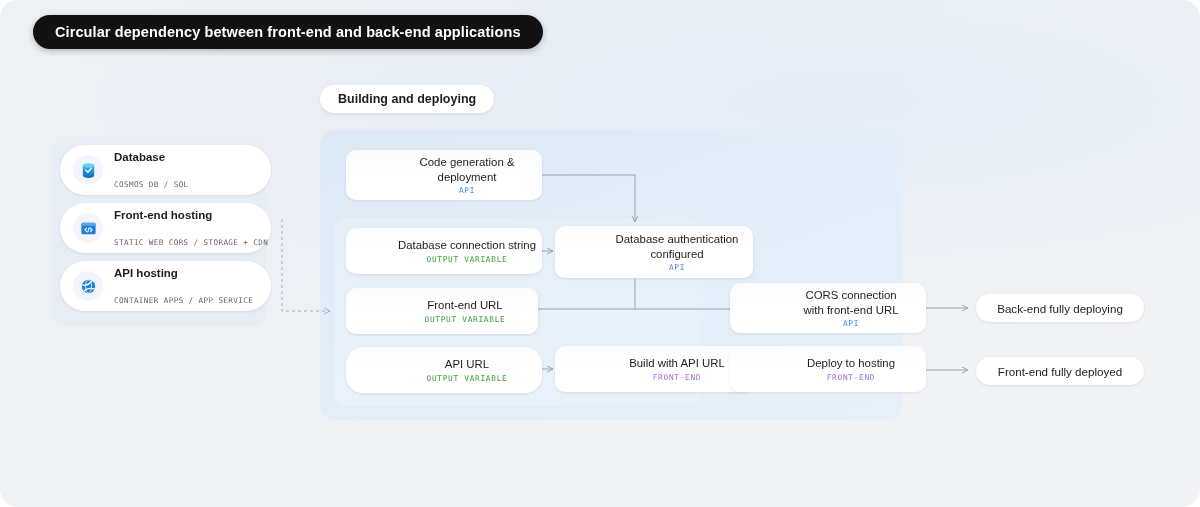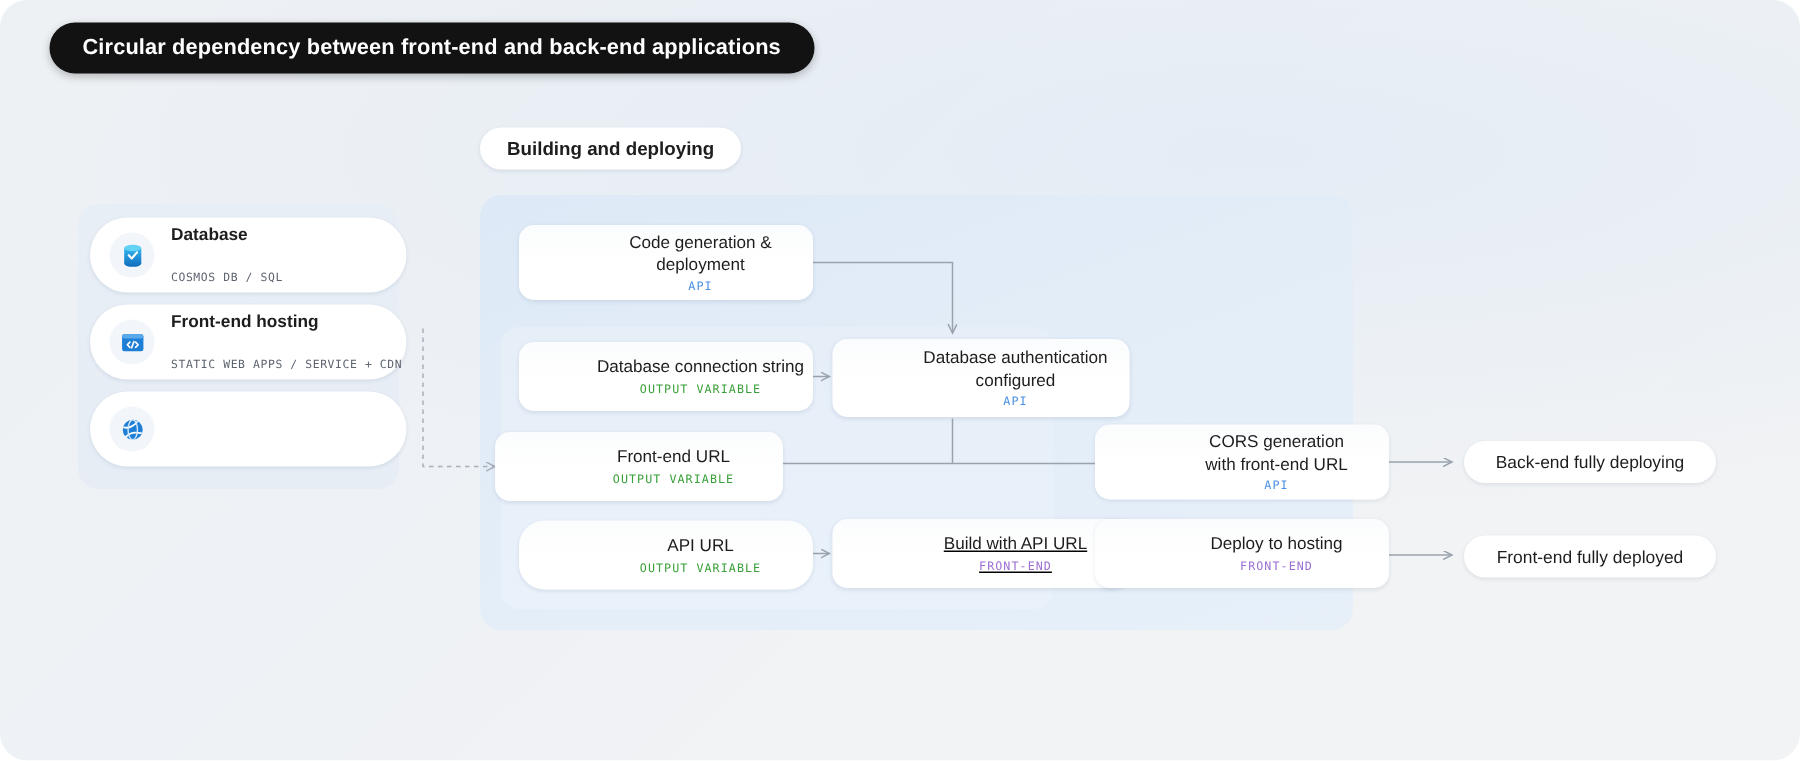--- a/index.html
+++ b/index.html
@@ -130,69 +130,73 @@
     <span class="pico">
       <svg width="19" height="19" viewBox="0 0 20 20">
         <rect x="2.5" y="4" width="15" height="12" rx="1.6" fill="#1f7fd6"></rect>
         <rect x="2.5" y="4" width="15" height="3" rx="1.6" fill="#5aa9ea"></rect>
         <path d="M8 9.6 L6.2 11.4 L8 13.2 M12 9.6 L13.8 11.4 L12 13.2" fill="none" stroke="#ffffff" stroke-width="1.2" stroke-linecap="round" stroke-linejoin="round"></path>
         <path d="M10.8 9.2 L9.2 13.6" stroke="#ffffff" stroke-width="1.1" stroke-linecap="round"></path>
       </svg>
     </span>
     <span class="ptext">
       <span class="ptitle">Front-end hosting</span>
-      <span class="psub">STATIC WEB APPS / SERVICE + CDN</span>
+      <span class="psub">STATIC WEB CORS / STORAGE + CDN</span>
     </span>
   </div>
 
   <div class="pcard" style="top:261px;">
     <span class="pico">
       <svg width="19" height="19" viewBox="0 0 20 20">
         <circle cx="10" cy="10" r="7" fill="#1f7fd6"></circle>
         <path d="M3.4 8.2 C7 9.6 11 7.2 13.4 4.2" fill="none" stroke="#ffffff" stroke-width="1.3"></path>
         <path d="M5 15.2 C7.6 12.2 12 11.4 16.4 12.6" fill="none" stroke="#ffffff" stroke-width="1.3"></path>
         <ellipse cx="10" cy="10" rx="3.3" ry="7" fill="none" stroke="#cfe6fa" stroke-width="1"></ellipse>
       </svg>
     </span>
+    <span class="ptext">
+      <span class="ptitle">API hosting</span>
+      <span class="psub">CONTAINER APPS / APP SERVICE</span>
+    </span>
   </div>
 
   <div class="fcard" style="left:346px;top:150px;width:150px;height:50px;">
     <span class="ft">Code generation &amp;</span>
     <span class="ft">deployment</span>
     <span class="tag tag-api">API</span>
   </div>
 
   <div class="fcard" style="left:346px;top:228px;width:150px;height:46px;">
     <span class="ft">Database connection string</span>
     <span class="tag tag-out">OUTPUT VARIABLE</span>
   </div>
 
-  <div class="fcard" style="left:330px;top:288px;width:146px;height:46px;">
+  <div class="fcard" style="left:346px;top:288px;width:146px;height:46px;">
     <span class="ft">Front-end URL</span>
     <span class="tag tag-out">OUTPUT VARIABLE</span>
   </div>
 
   <div class="fcard" style="left:346px;top:347px;width:150px;height:46px;border-radius:17px;">
     <span class="ft">API URL</span>
     <span class="tag tag-out">OUTPUT VARIABLE</span>
   </div>
 
   <div class="fcard" style="left:555px;top:226px;width:152px;height:52px;">
     <span class="ft">Database authentication</span>
     <span class="ft">configured</span>
     <span class="tag tag-api">API</span>
   </div>
 
-  <div class="fcard" style="left:555px;top:346px;width:152px;height:46px;text-decoration:underline;">
+  <div class="fcard" style="left:555px;top:346px;width:152px;height:46px;">
     <span class="ft">Build with API URL</span>
     <span class="tag tag-fe">FRONT-END</span>
   </div>
 
   <div class="fcard" style="left:730px;top:283px;width:150px;height:50px;">
-    <span class="ft">CORS generation</span>
+    <span class="ft">CORS connection</span>
     <span class="ft">with front-end URL</span>
     <span class="tag tag-api">API</span>
   </div>
 
   <div class="fcard" style="left:730px;top:346px;width:150px;height:46px;">
     <span class="ft">Deploy to hosting</span>
     <span class="tag tag-fe">FRONT-END</span>
   </div>
 
   <div class="ocard" style="left:976px;top:294px;width:168px;">Back-end fully deploying</div>

